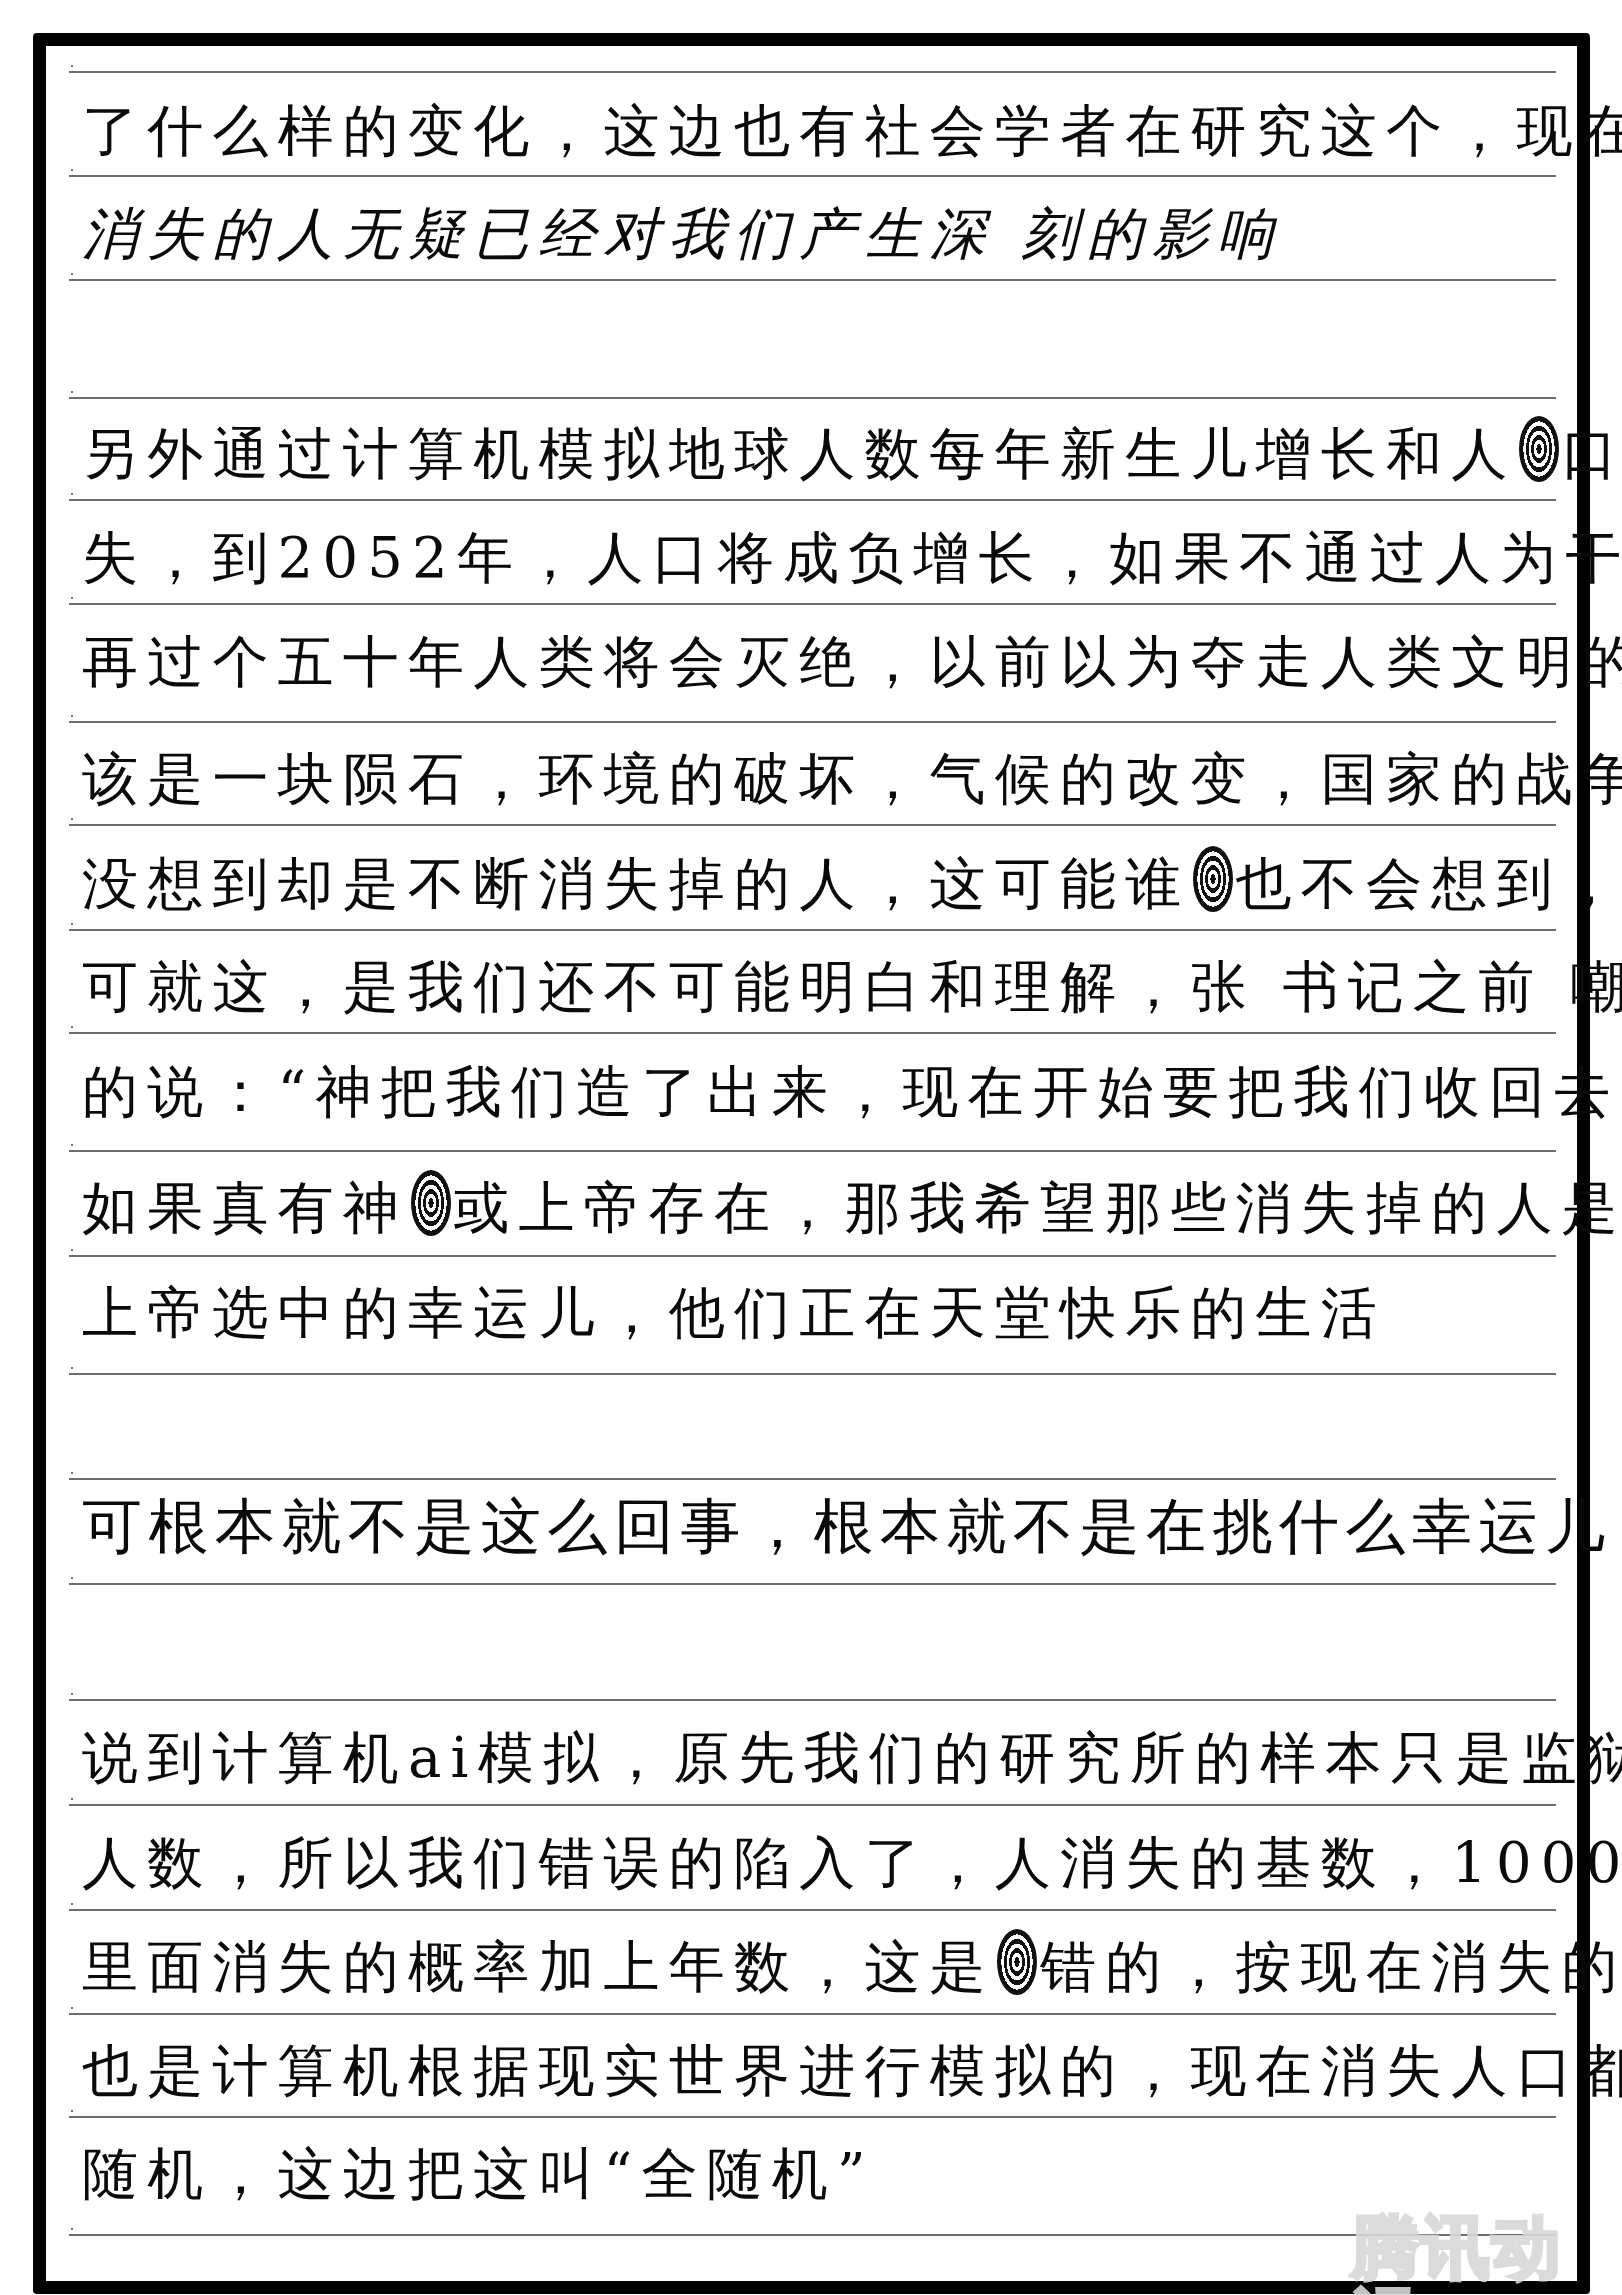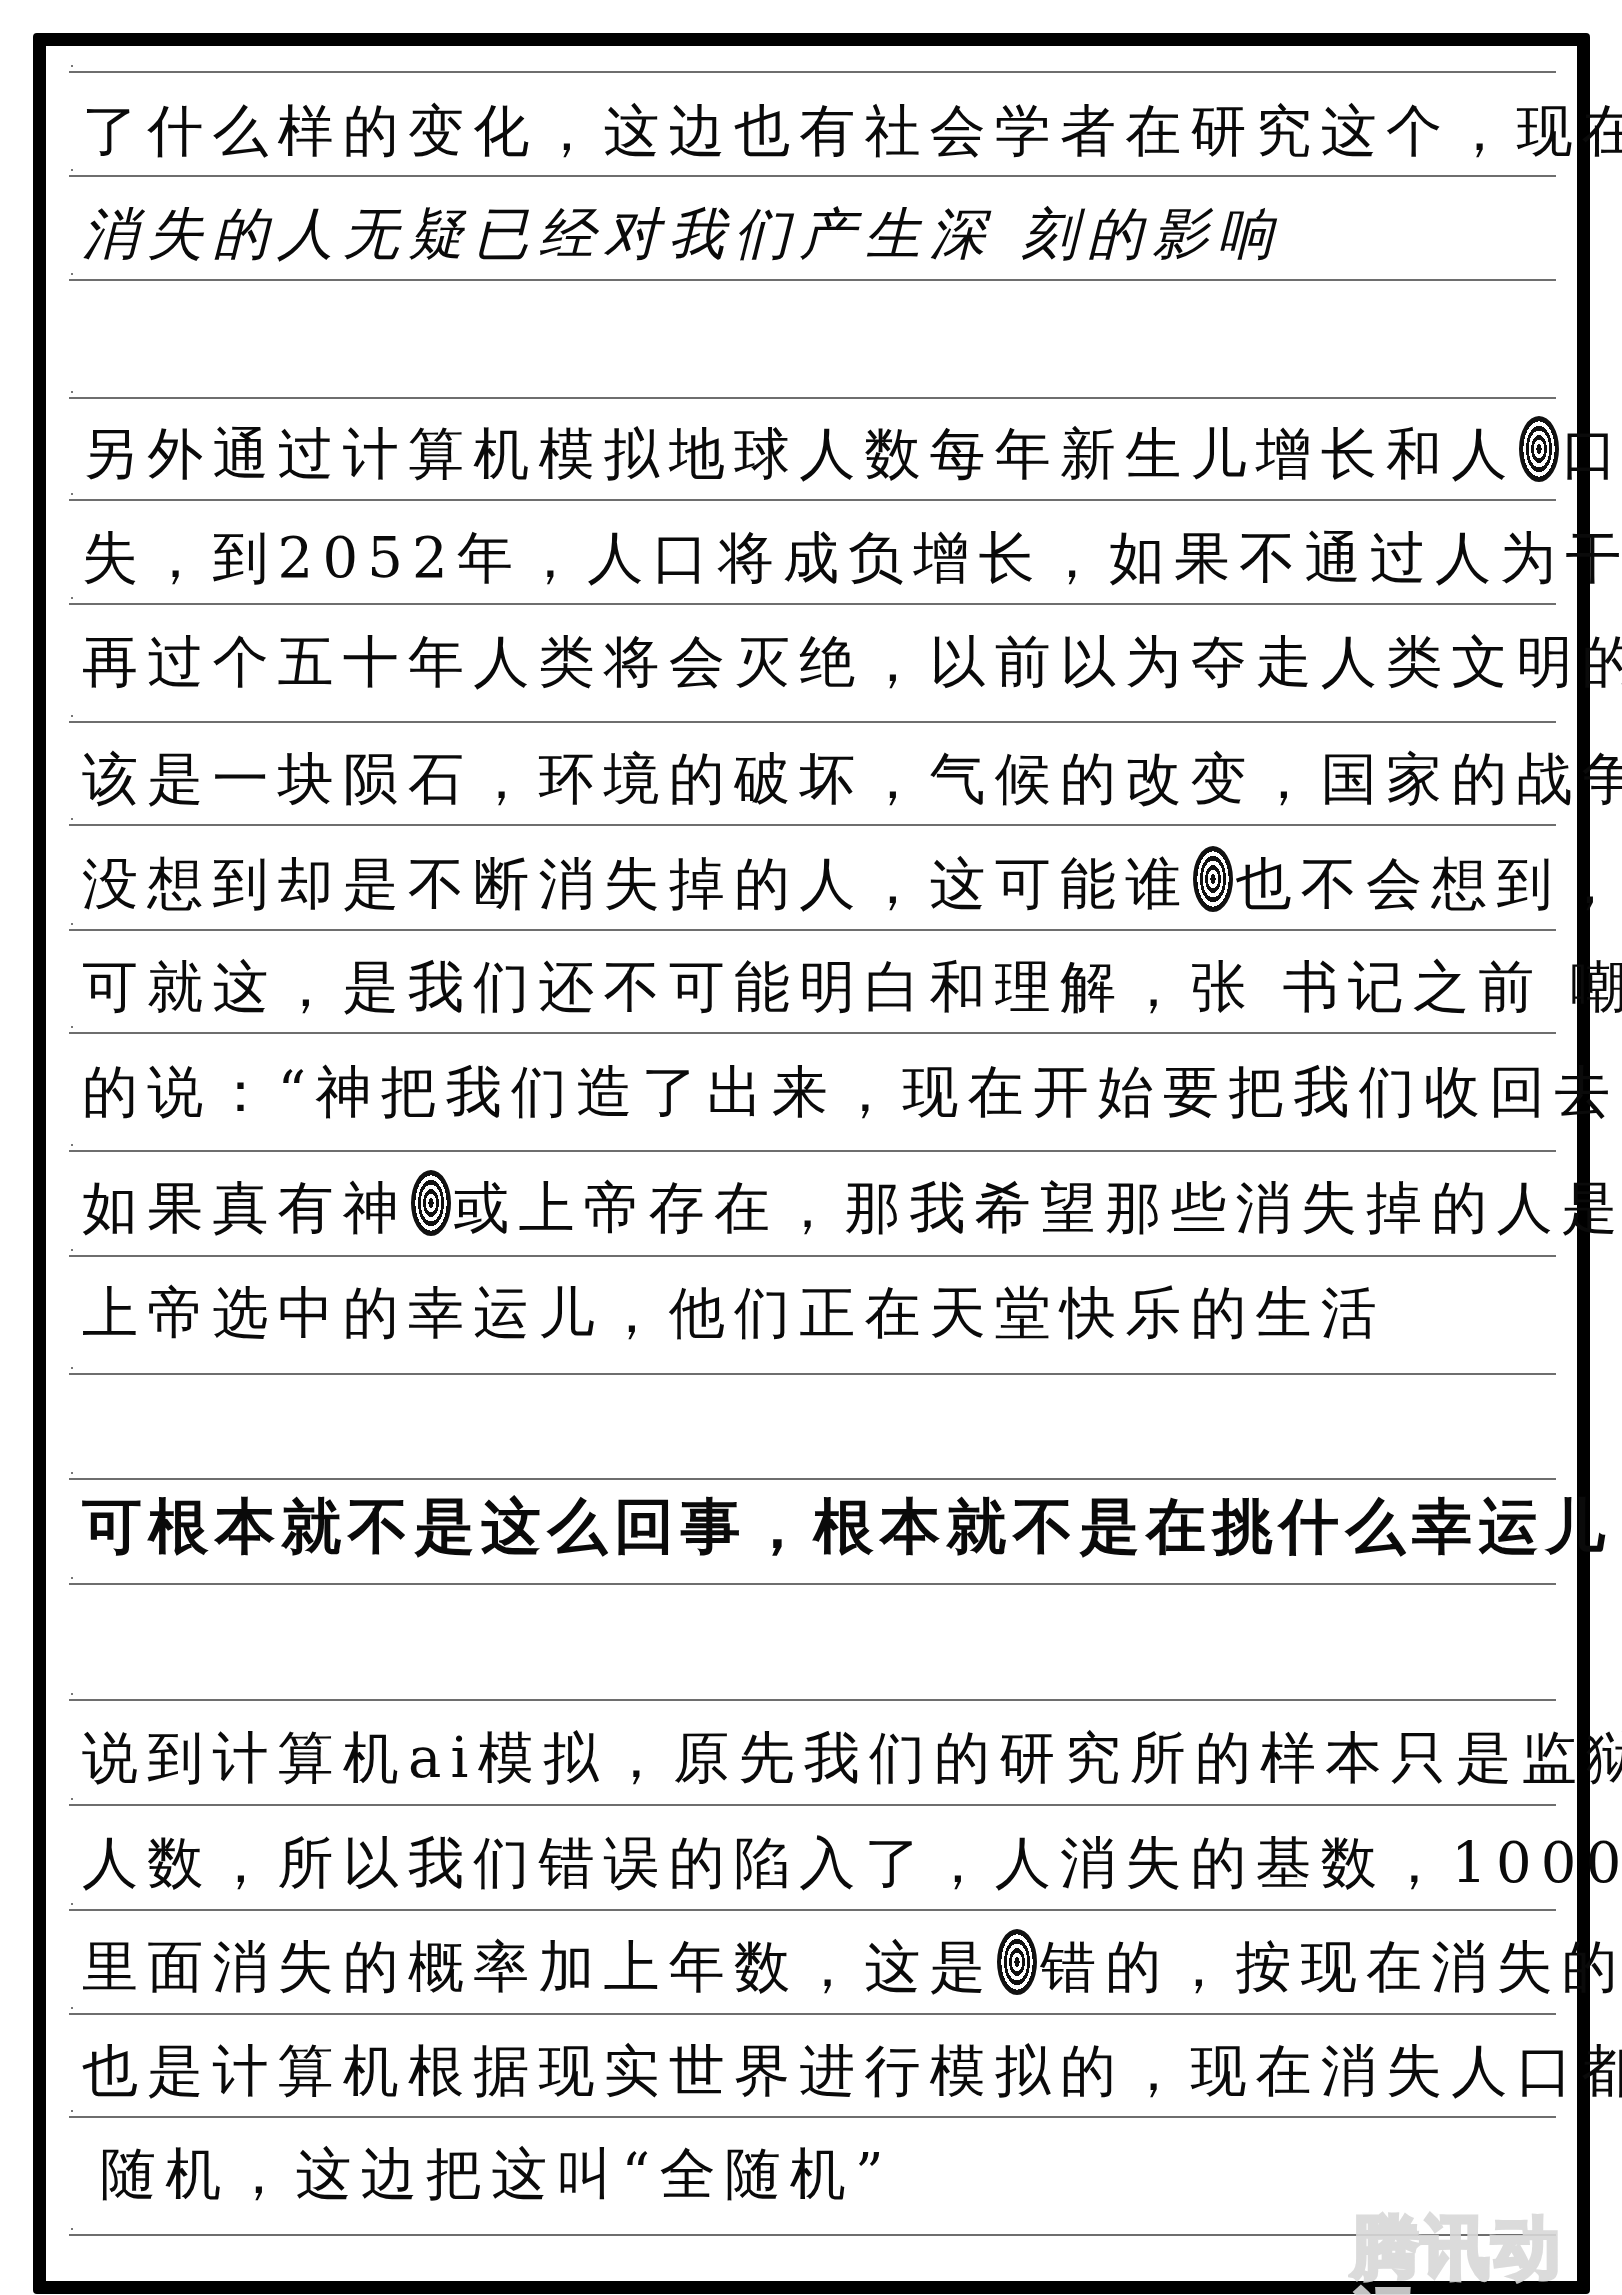--- a/index.html
+++ b/index.html
@@ -14,21 +14,21 @@
   }
   .rule::before {
     content: ""; position: absolute; left: 2px; top: -7.9px; width: 2px; height: 2px; background: #777;
   }
   .line {
     position: absolute; left: 82px; height: 92px; width: 1485px;
     font-family: "DejaVu Serif", "Liberation Serif", serif;
     font-size: 56px; line-height: 92px; color: #0a0a0a; white-space: nowrap;
     letter-spacing: 9.2px; font-weight: 500;
   }
-  .line.big { font-size: 60px; font-weight: 700; letter-spacing: 6.5px; }
+  .line.big { font-size: 60px; font-weight: 400; letter-spacing: 6.5px; }
   .scribble {
     display: inline-block; width: 34px; height: 60px; vertical-align: -9.2px;
     border-radius: 50%; border: 3.9px solid #111;
     background: repeating-radial-gradient(ellipse at center, #111 0 2.6px, #fff 2.6px 5.2px);
     margin: 0 2.6px;
   }
   .watermark {
     position: absolute; left: 1351px; top: 2212px; height: 72px;
     font-family: "DejaVu Sans", "Liberation Sans", sans-serif; font-weight: 900;
     font-size: 68px; line-height: 72px; color: #bdbdbd; letter-spacing: 2.6px;
@@ -75,16 +75,16 @@
     <div class="line" style="top: 1046px;">的说：“神把我们造了出来，现在开始要把我们收回去”</div>
     <div class="line" style="top: 1162px;">如果真有神<span class="scribble"></span>或上帝存在，那我希望那些消失掉的人是被</div>
     <div class="line" style="top: 1267px;">上帝选中的幸运儿，他们正在天堂快乐的生活</div>
     <div class="line" style="top: 1381px;"></div>
     <div class="line big" style="top: 1480px;">可根本就不是这么回事，根本就不是在挑什么幸运儿</div>
     <div class="line" style="top: 1590px;"></div>
     <div class="line" style="top: 1712px;">说到计算机ai模拟，原先我们的研究所的样本只是监狱的</div>
     <div class="line" style="top: 1817px;">人数，所以我们错误的陷入了，人消失的基数，1000人</div>
     <div class="line" style="top: 1921px;">里面消失的概率加上年数，这是<span class="scribble"></span>错的，按现在消失的，</div>
     <div class="line" style="top: 2025px;">也是计算机根据现实世界进行模拟的，现在消失人口都是</div>
-    <div class="line" style="top: 2128px; margin-left: 18px;">随机，这边把这叫“全随机”</div>
+    <div class="line" style="top: 2128px;">随机，这边把这叫“全随机”</div>
   </div>
 <div class="watermark">腾讯动漫</div>
 
 
 </body></html>

